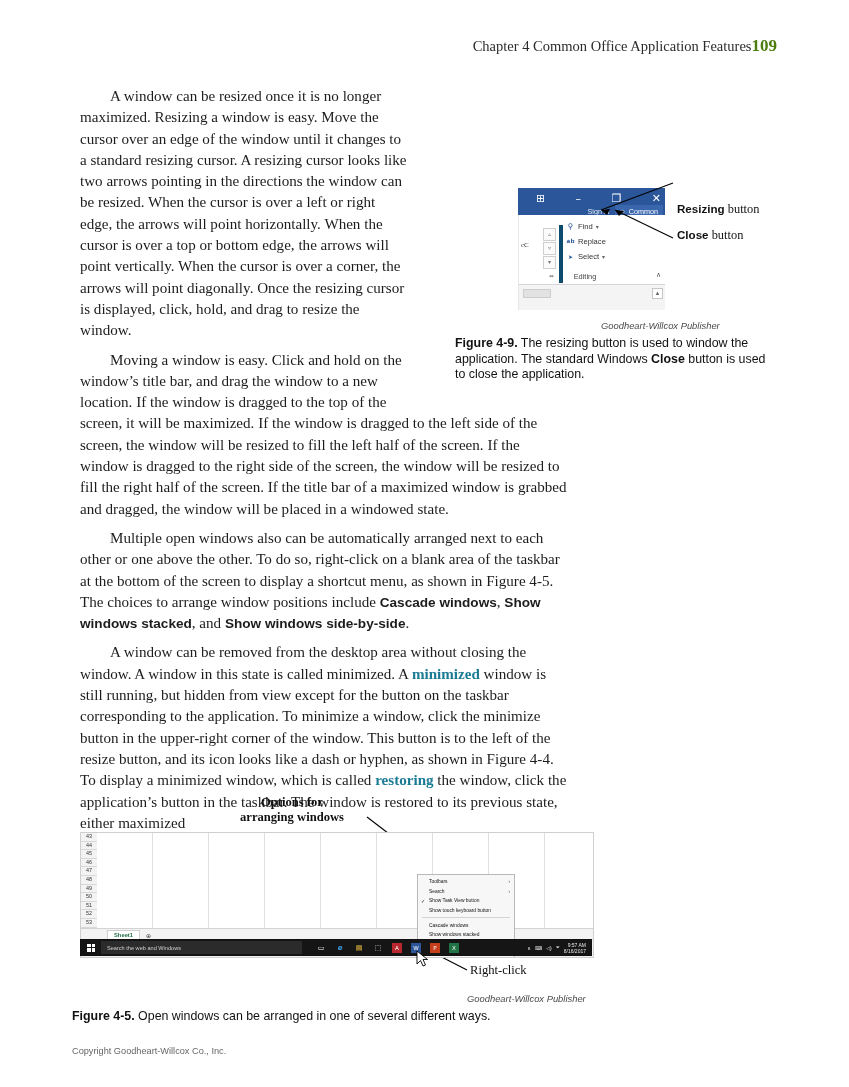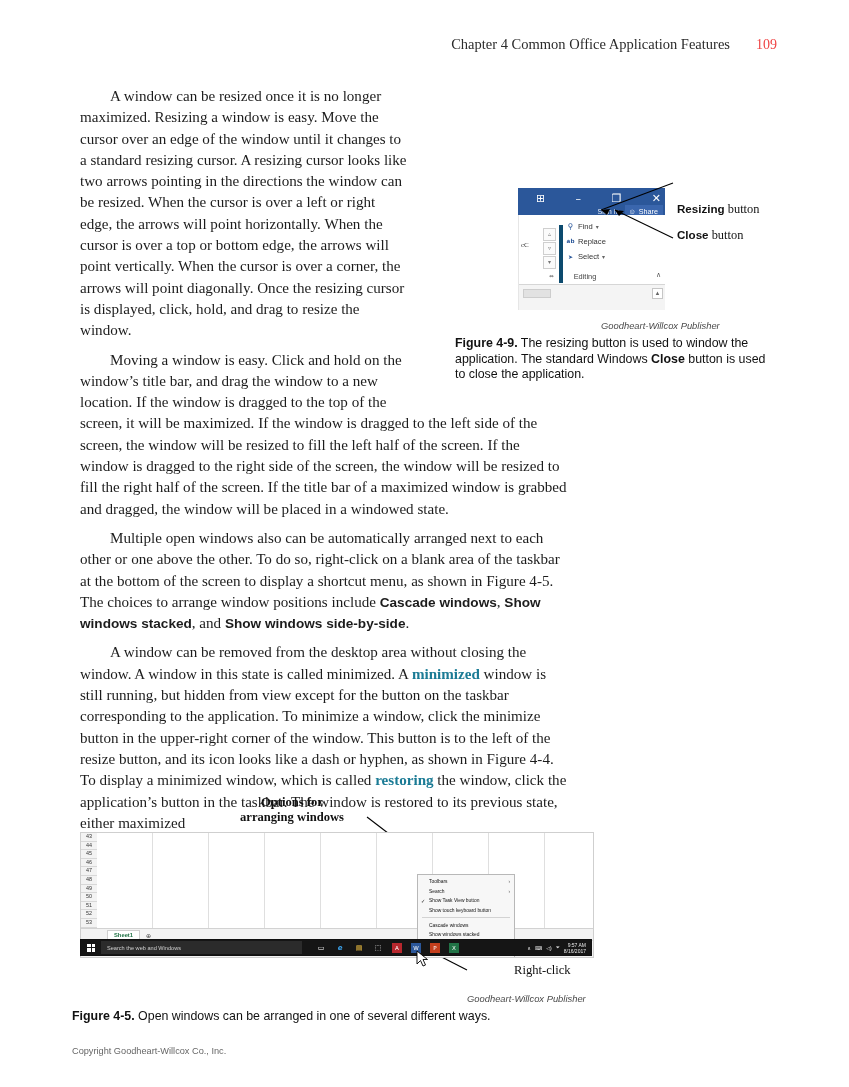--- a/index.html
+++ b/index.html
@@ -16,30 +16,29 @@
     overflow: hidden;
   }
 
   
   .running-head {
     position: absolute;
     top: 36px;
     right: 72px;
     display: flex;
     align-items: baseline;
-    gap: 26px;
     font-family: "Liberation Serif", serif;
     font-size: 14.5px;
     color: #2b2b2b;
     white-space: nowrap;
   }
   .running-head .folio {
-    font-weight: normal;
-    font-size: 14px;
-    color: #ef4444;
+    font-weight: bold;
+    font-size: 17px;
+    color: #4d7c0f;
   }
 
   
   .body-col {
     position: absolute;
     left: 72px;
     top: 78px;
     width: 505px;
     font-size: 15.1px;
     line-height: 21.3px;
@@ -498,21 +497,21 @@
       <div class="win-btns">
         <span class="win-btn">⊞</span>
         <span class="win-btn">–</span>
         <span class="win-btn">❐</span>
         <span class="win-btn">✕</span>
       </div>
       <div class="ribbon-right">
         <span>Sign in</span>
         <span class="share-chip">
           <span>☺</span>
-          <span>Share</span>
+          <span>Common</span>
         </span>
       </div>
     </div>
 
     <div class="ribbon-body">
       <div class="grp-left">
         <div style="position:absolute;left:2px;top:16px;font-size:7px;color:#333;">cC</div>
         <div class="mini-box" style="top:3px;">▵</div>
         <div class="mini-box" style="top:17px;">▿</div>
         <div class="mini-box" style="top:31px;">▾</div>
@@ -683,21 +682,21 @@
         <div>9:57 AM</div>
         <div>8/16/2017</div>
       </span>
     </div>
   </div>
 
   <svg class="ann" style="left:344px;top:155px;width:18px;height:22px;">
     <polygon points="1,1 1,14 4.5,10.5 7,16 9.5,15 7,9.5 11.5,9.5" fill="#ffffff" stroke="#000" stroke-width="0.9"></polygon>
   </svg>
 
-  <div class="f45-label" style="left:398px;top:168px;text-align:left;margin-left:44px;">Right-click</div>
+  <div class="f45-label" style="left:398px;top:168px;text-align:left;">Right-click</div>
 
   <div class="fig-credit" style="left:395px;top:198px;">Goodheart-Willcox Publisher</div>
 
   <div class="fig-caption" style="position:absolute;left:0;top:214px;width:706px;">
     <b>Figure 4-5.</b><span> Open windows can be arranged in one of several different ways.</span>
   </div>
 </div>
 
 <div class="page-footer">Copyright Goodheart-Willcox Co., Inc.</div>
 

